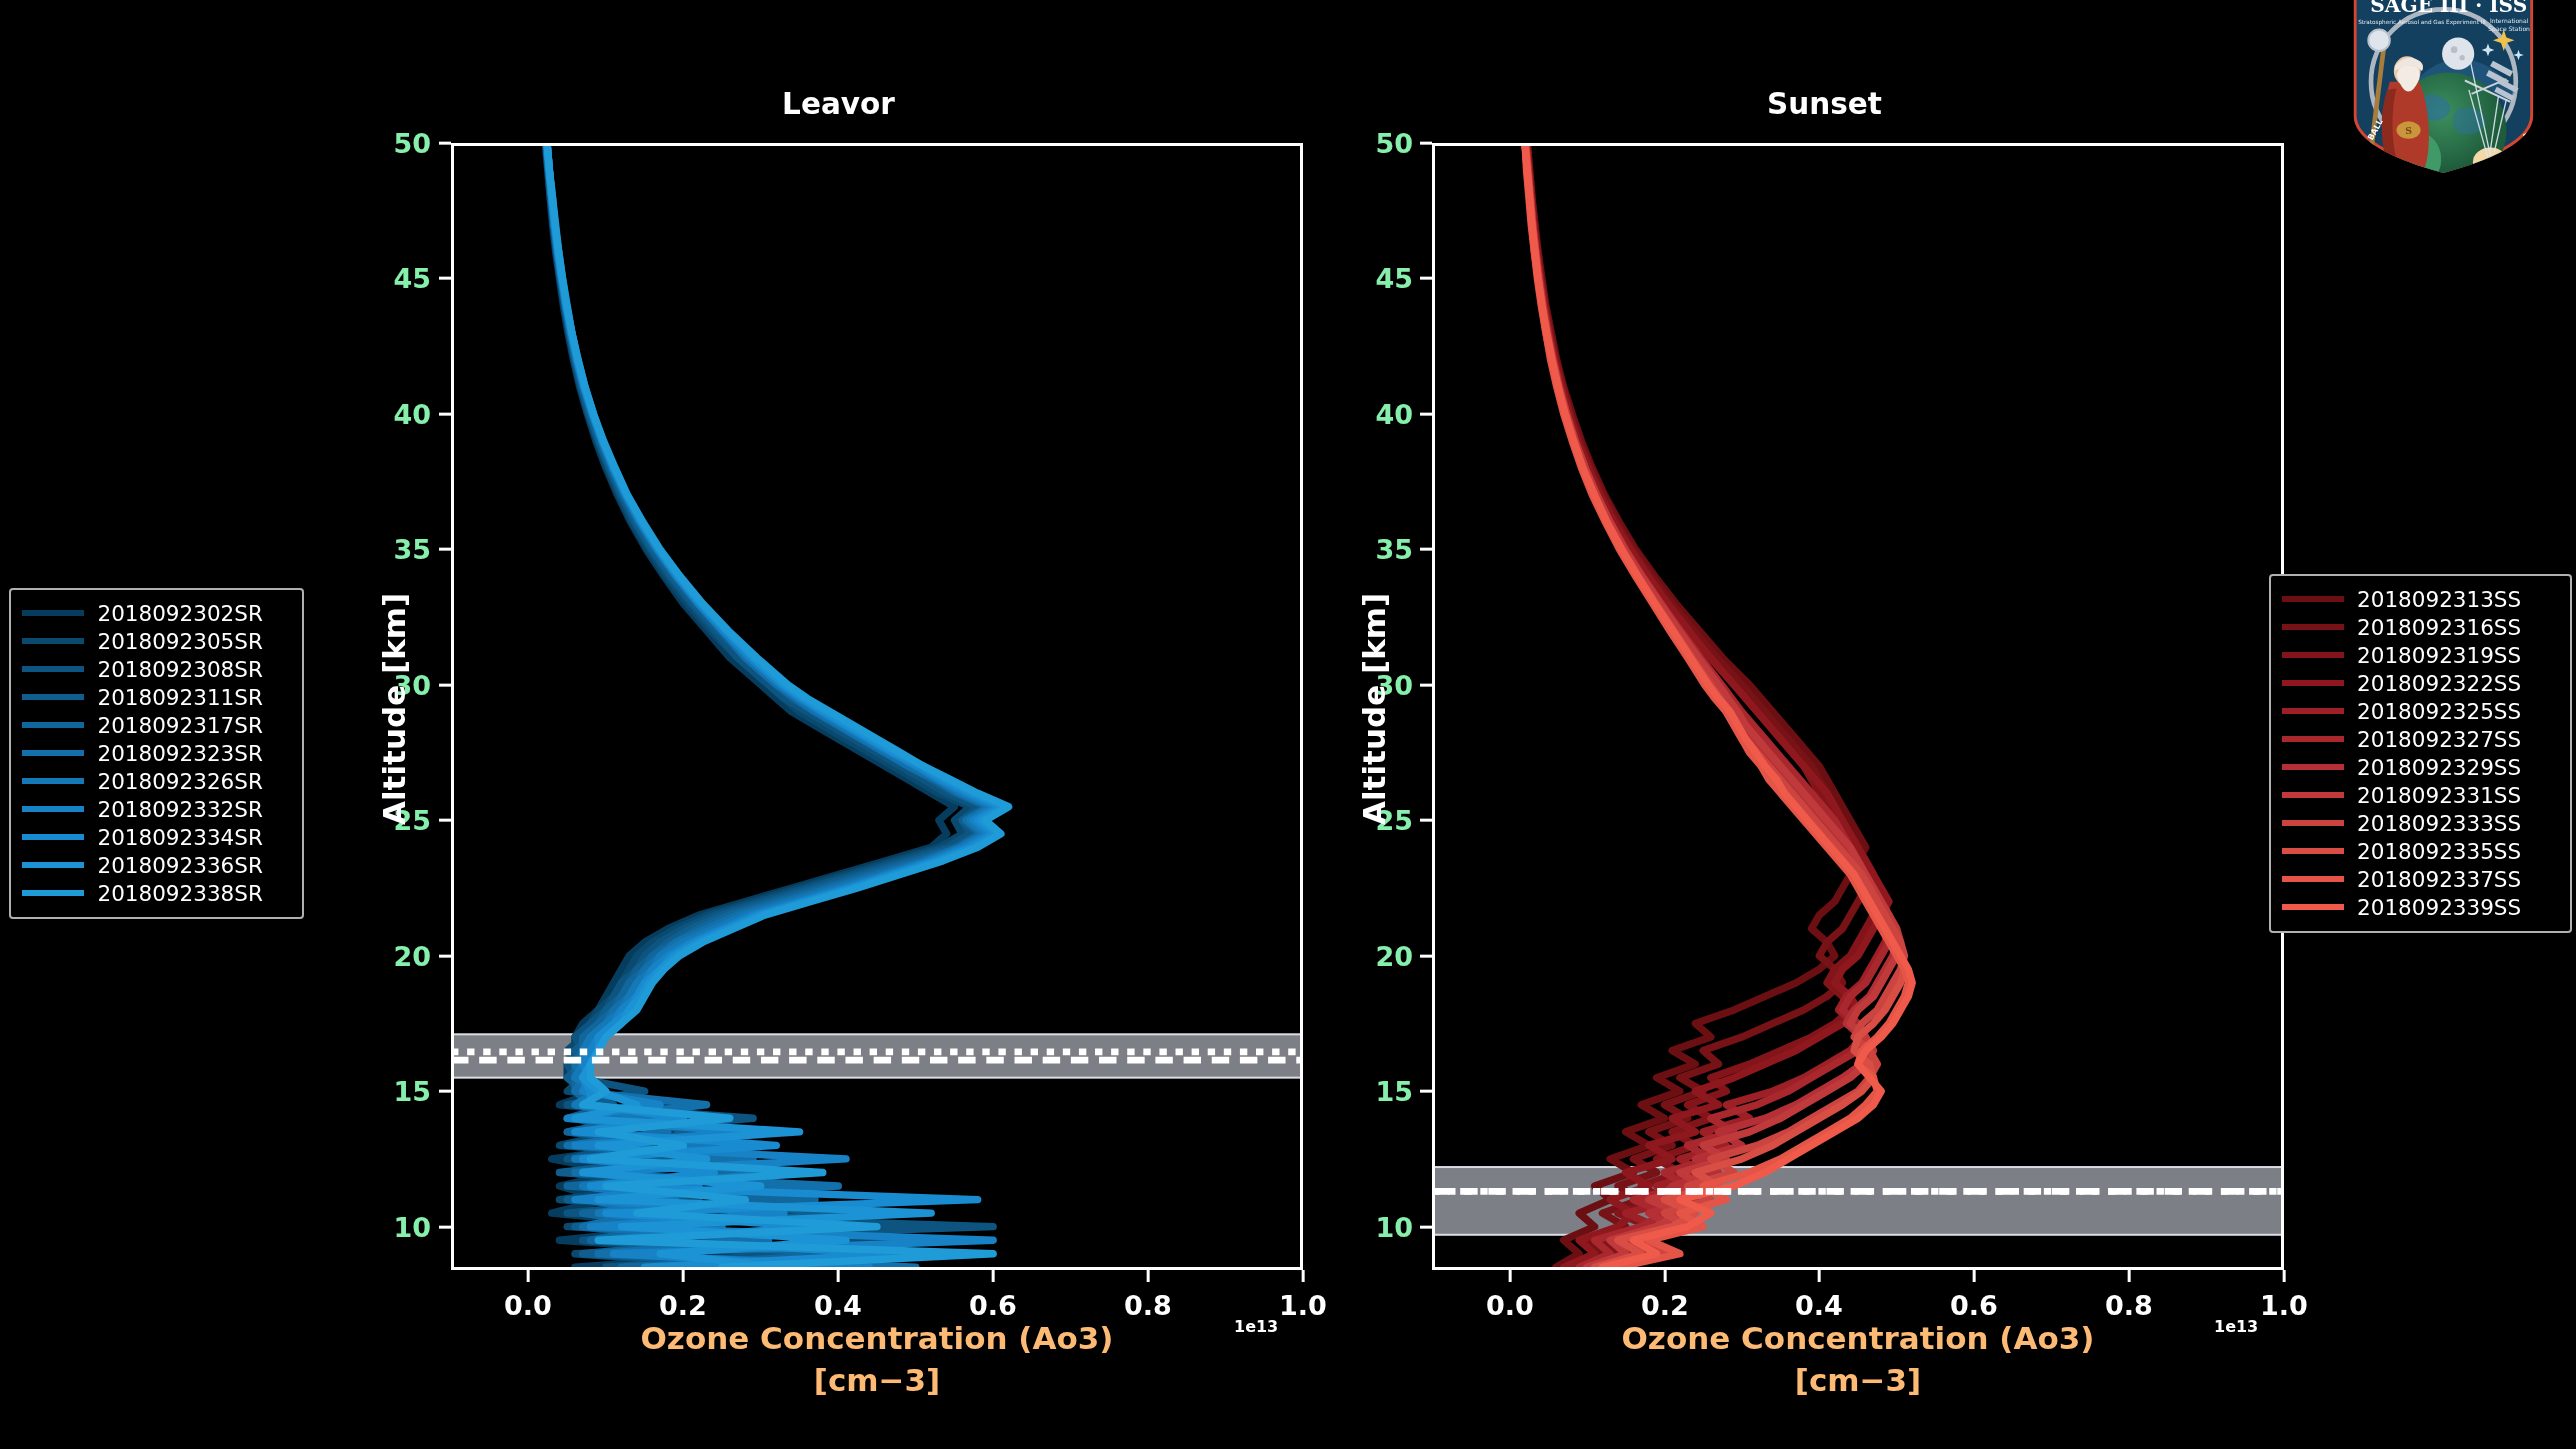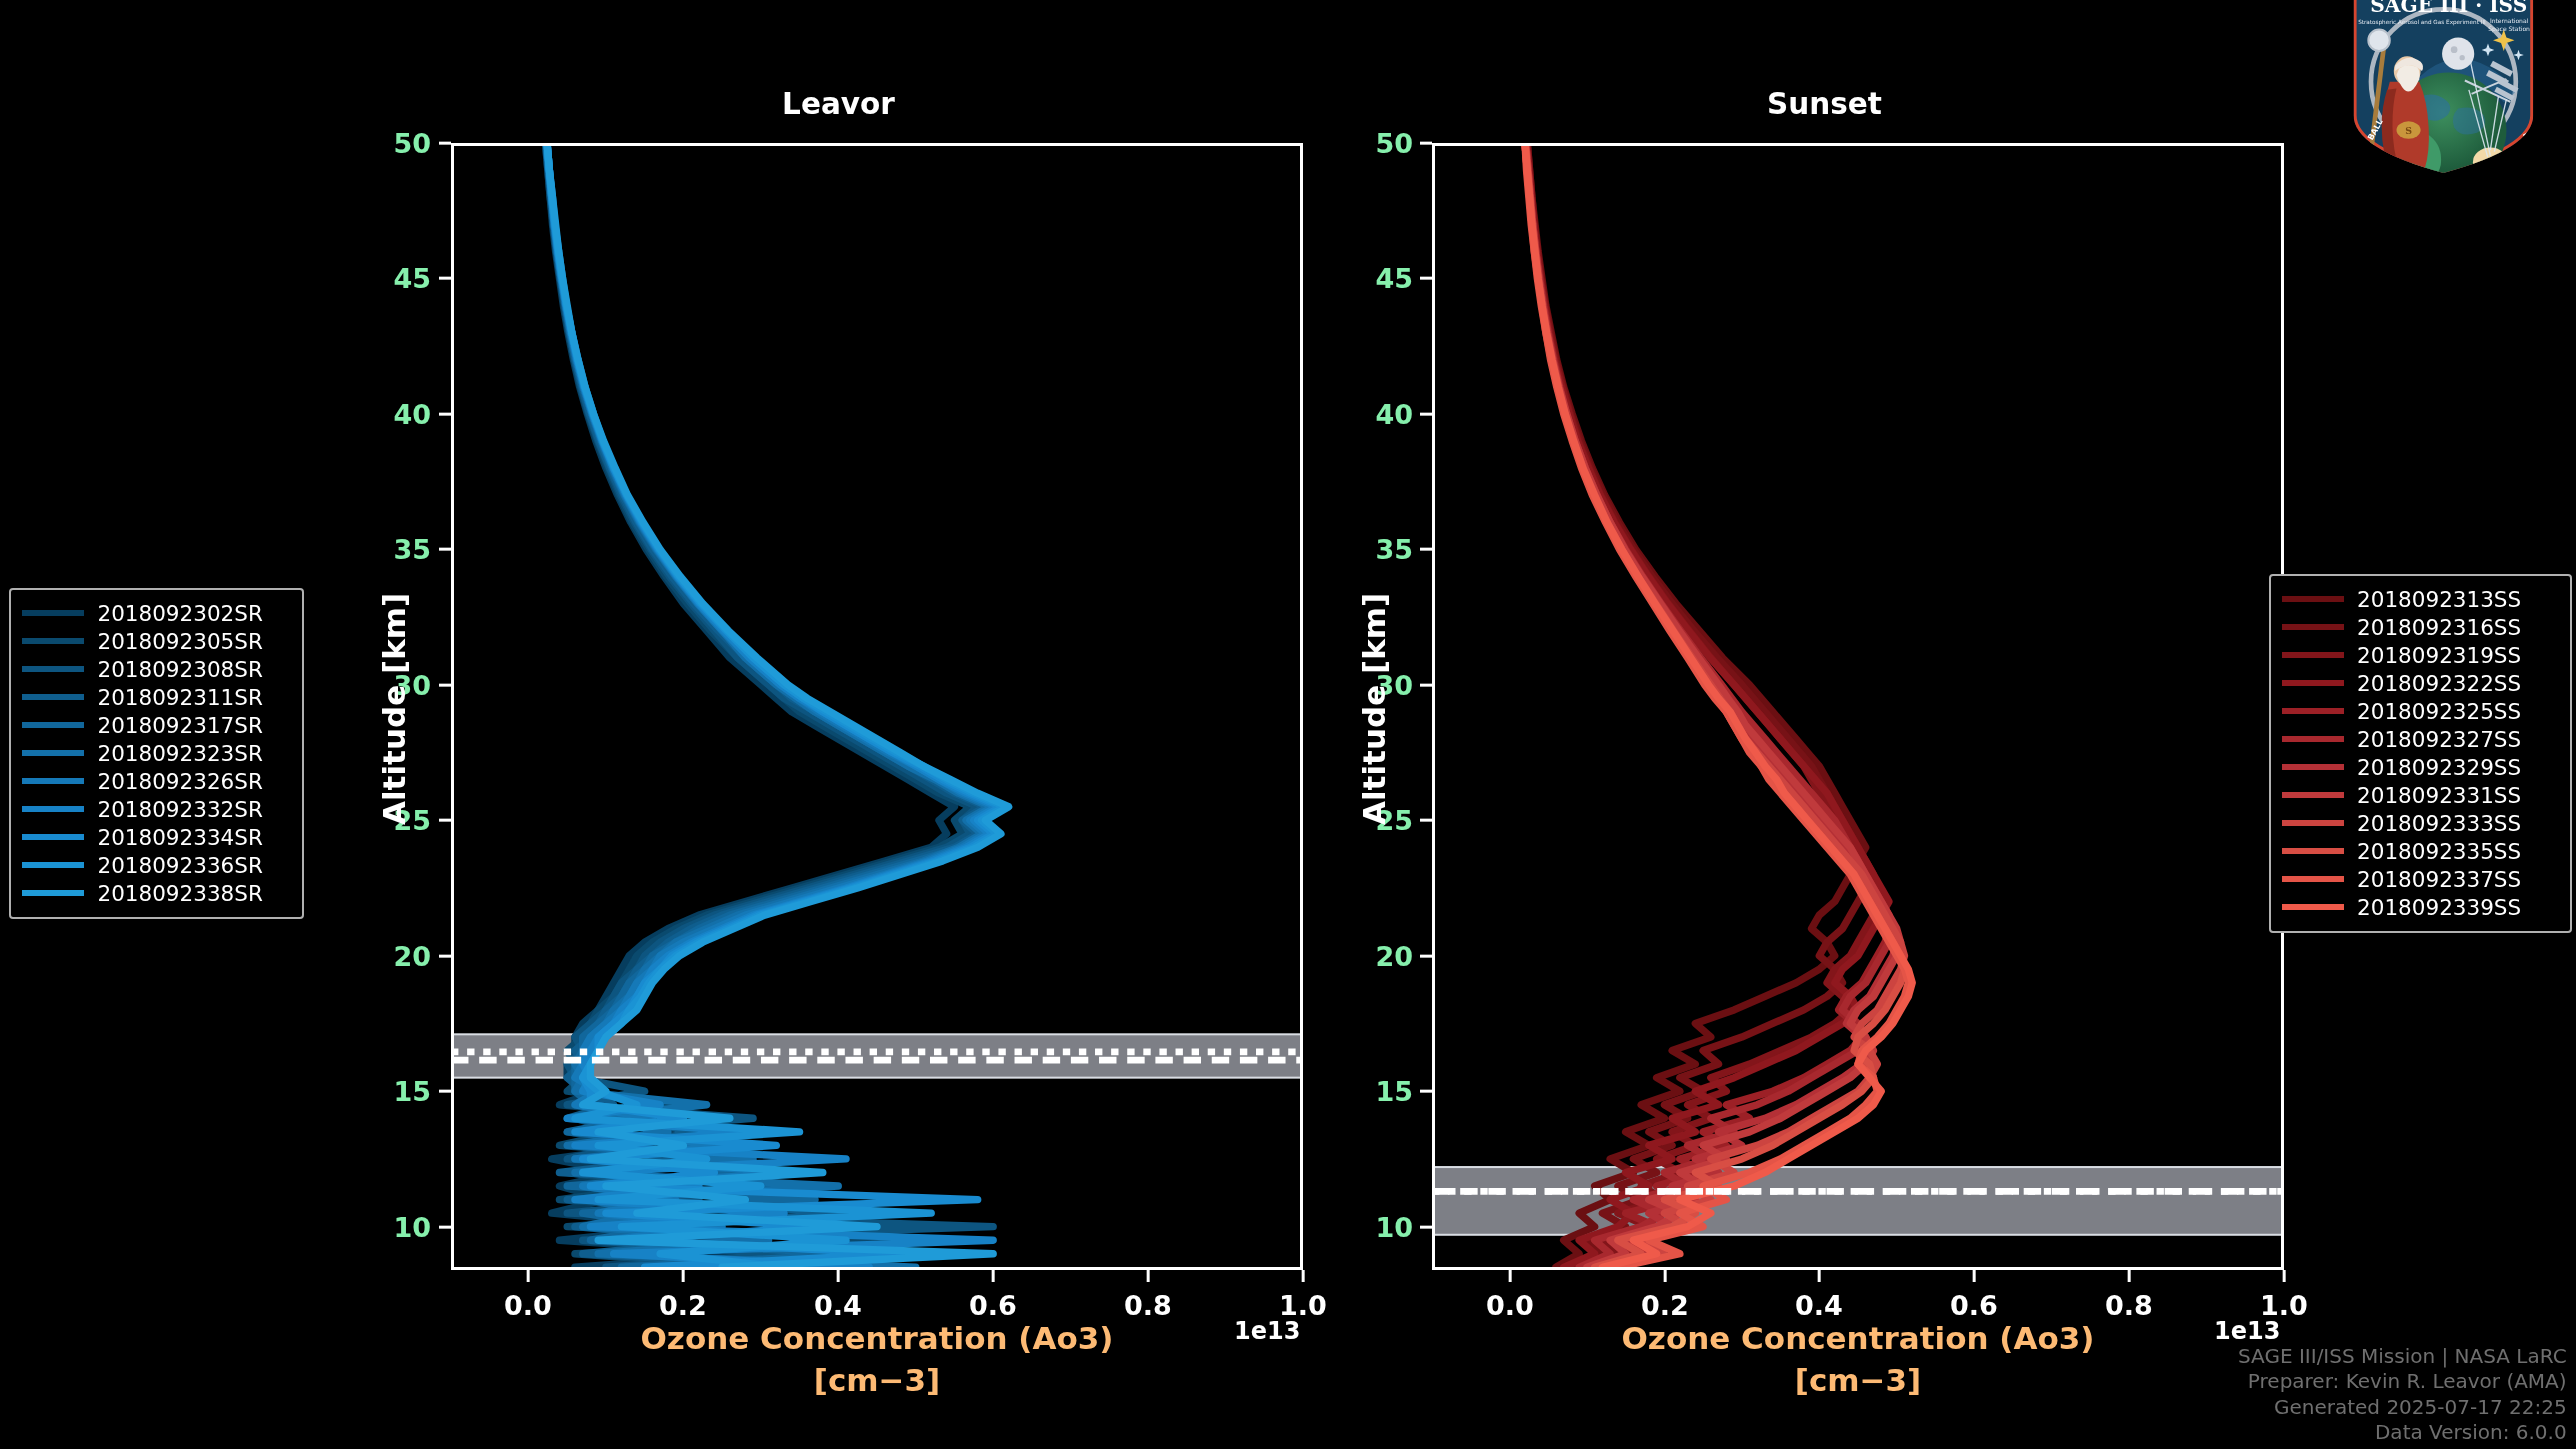--- a/index.html
+++ b/index.html
@@ -47,21 +47,21 @@
     position: absolute; color: #fdba74; font-weight: bold; font-size: 31px;
     text-align: center; font-family: "DejaVu Sans", sans-serif; line-height: 1.35;
   }
   .axis-ylabel {
     position: absolute; color: #fff; font-weight: bold; font-size: 31px;
     font-family: "DejaVu Sans", sans-serif;
     transform-origin: 0 0; transform: rotate(-90deg);
     white-space: nowrap;
   }
   .offset-text {
-    position: absolute; color: #fff; font-weight: bold; font-size: 24px;
+    position: absolute; color: #fff; font-weight: bold; font-size: 16px;
     font-family: "DejaVu Sans", sans-serif;
   }
 
   .legend-box {
     position: absolute;
     border: 2px solid #b0b0b0; border-radius: 4px;
     background: #000;
     padding: 9.4px 13.4px 9.4px 10.7px;
     box-sizing: border-box;
   }
@@ -312,26 +312,20 @@
         <div class="legend-swatch" style="background: rgb(228, 84, 71);"></div>
         <div class="legend-label">2018092337SS</div>
       </div>
       <div class="legend-row">
         <div class="legend-swatch" style="background: rgb(239, 90, 74);"></div>
         <div class="legend-label">2018092339SS</div>
       </div>
     </div>
 
 
-<div class="credits">
-  <div>SAGE III/ISS Mission | NASA LaRC</div>
-  <div>Preparer: Kevin R. Leavor (AMA)</div>
-  <div>Generated 2025-07-17 22:25</div>
-  <div>Data Version: 6.0.0</div>
-</div>
 
 <div class="logo" style="left:2289px; top:-4px; width:282px; height:181px;">
   <svg width="282" height="181" viewBox="0 0 420 270">
     <defs>
       <clipPath id="patchClip">
         <path d="M 96 8 Q 96 -18 130 -18 L 330 -18 Q 364 -18 364 8 L 364 178
                  Q 364 228 230 264 Q 96 228 96 178 Z"></path>
       </clipPath>
       <radialGradient id="earthG" cx="45%" cy="35%">
         <stop offset="0%" stop-color="#3d8f5e"></stop>

